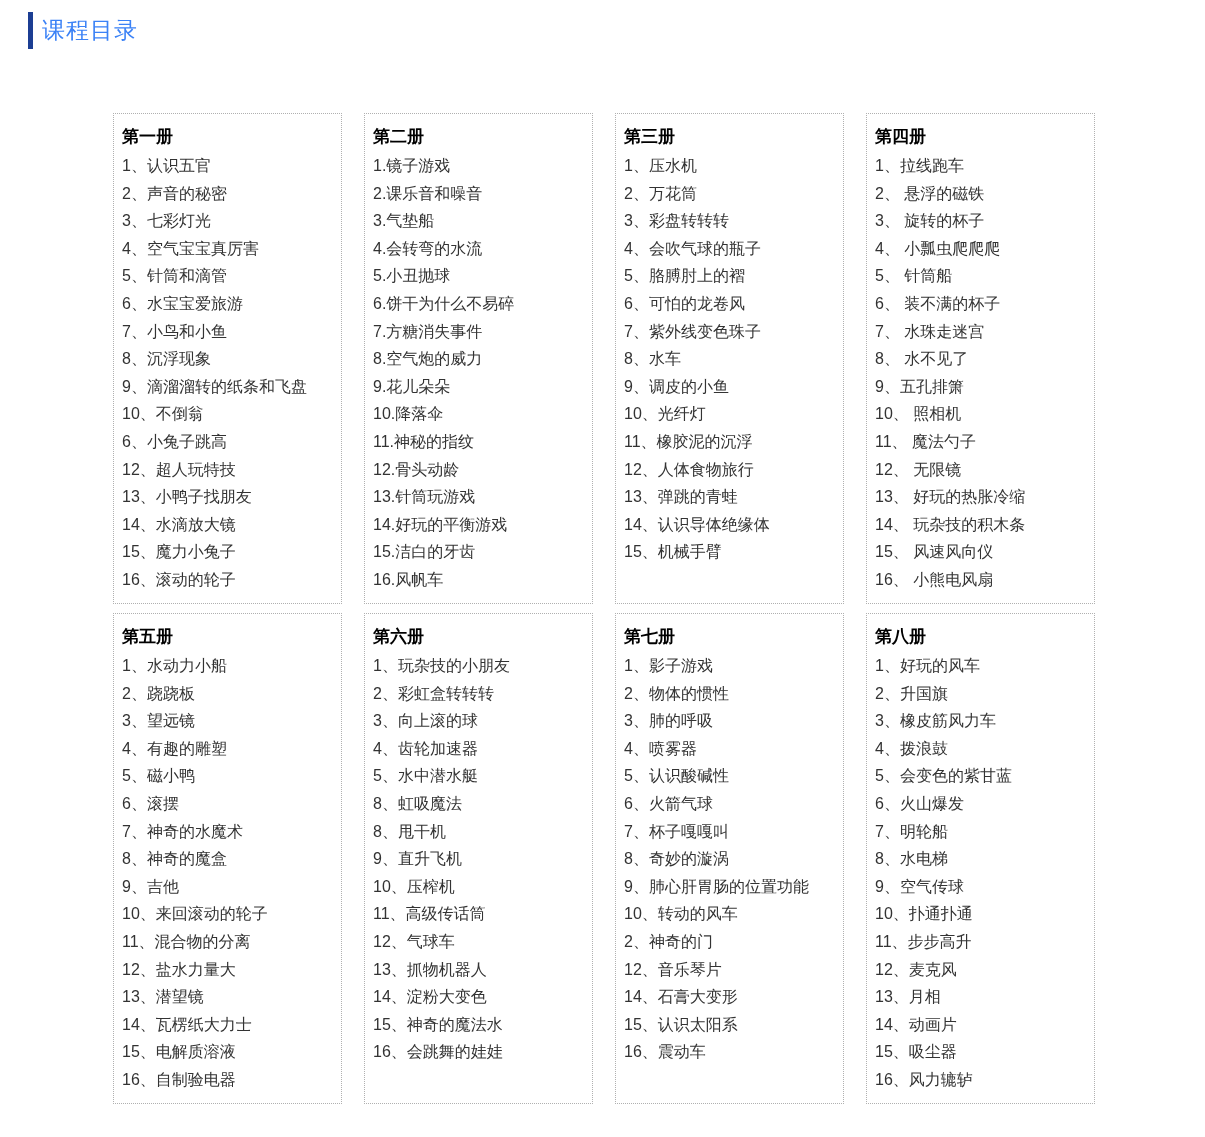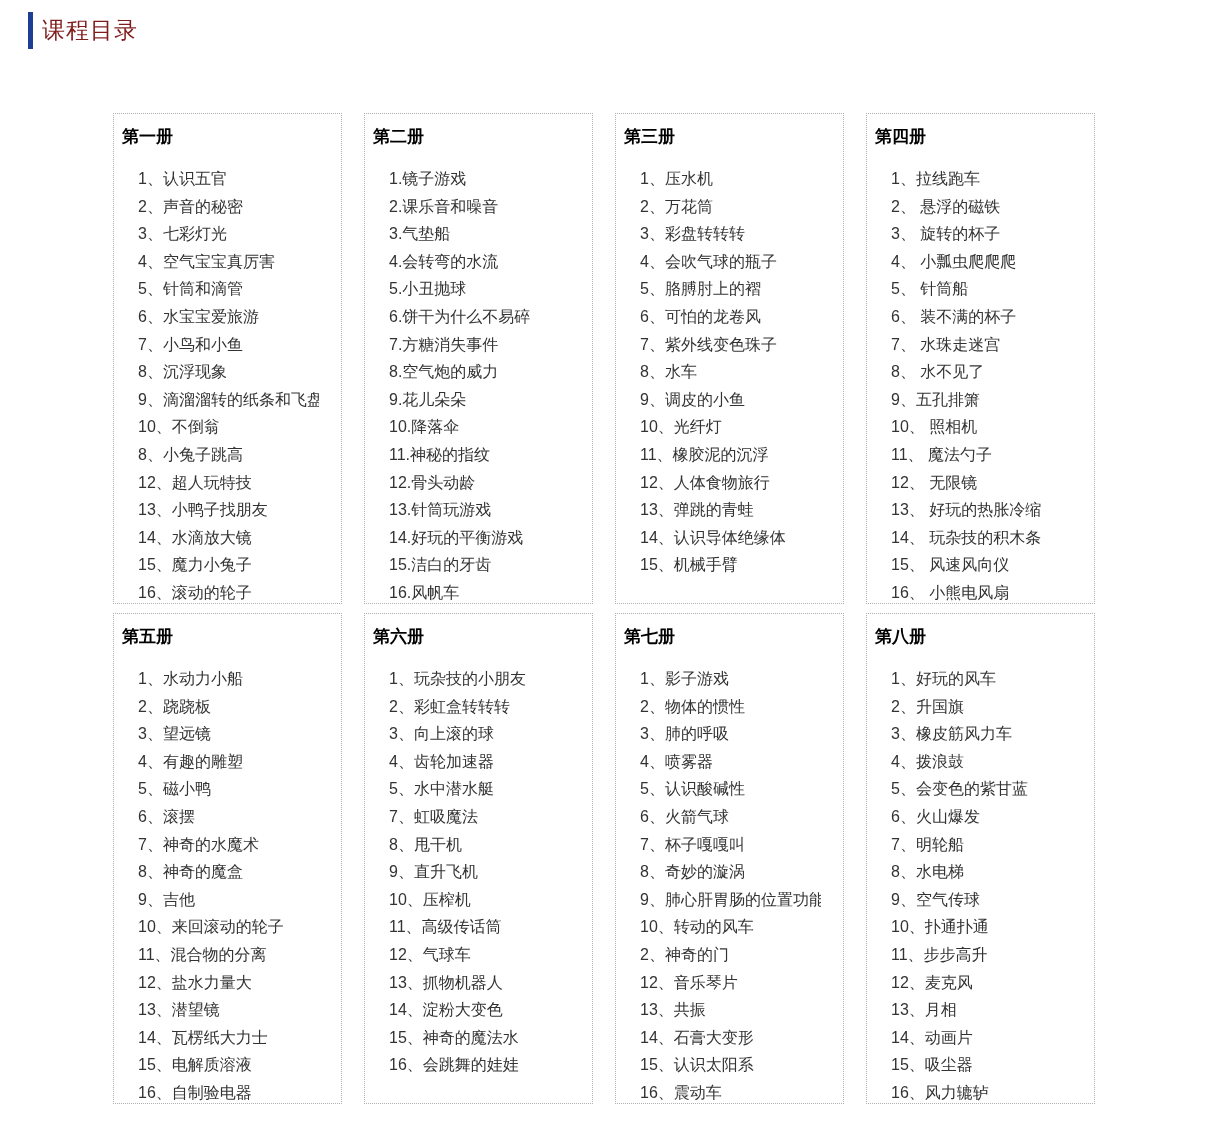--- a/index.html
+++ b/index.html
@@ -25,21 +25,21 @@
   .accent-bar {
     width: 5px;
     height: 37px;
     background: #1c3e93;
     margin-right: 9px;
   }
   .page-title {
     margin: 0;
     font-size: 23px;
     font-weight: normal;
-    color: #7f1d1d;
+    color: #3b82f6;
     letter-spacing: 1px;
     line-height: 37px;
   }
   .boxes-grid {
     position: absolute;
     top: 113px;
     left: 113px;
     width: 982px;
     display: grid;
     grid-template-columns: repeat(4, 1fr);
@@ -55,21 +55,21 @@
   }
   .box-title {
     margin: 2px 0 3px 0;
     font-size: 17px;
     font-weight: bold;
     color: #000000;
     line-height: 24px;
   }
   .course-list {
     list-style: none;
-    margin: 16px;
+    margin: 0;
     padding: 0;
   }
   .course-item {
     font-size: 16px;
     color: #333333;
     line-height: 27.6px;
     white-space: pre;
     overflow: hidden;
   }
 </style>
@@ -88,21 +88,21 @@
           <li class="course-item">1、认识五官</li>
           <li class="course-item">2、声音的秘密</li>
           <li class="course-item">3、七彩灯光</li>
           <li class="course-item">4、空气宝宝真厉害</li>
           <li class="course-item">5、针筒和滴管</li>
           <li class="course-item">6、水宝宝爱旅游</li>
           <li class="course-item">7、小鸟和小鱼</li>
           <li class="course-item">8、沉浮现象</li>
           <li class="course-item">9、滴溜溜转的纸条和飞盘</li>
           <li class="course-item">10、不倒翁</li>
-          <li class="course-item">8、小兔子跳高</li>
+          <li class="course-item">6、小兔子跳高</li>
           <li class="course-item">12、超人玩特技</li>
           <li class="course-item">13、小鸭子找朋友</li>
           <li class="course-item">14、水滴放大镜</li>
           <li class="course-item">15、魔力小兔子</li>
           <li class="course-item">16、滚动的轮子</li>
         </ul>
   </section>
 
   <section class="course-box">
     <h2 class="box-title">第二册</h2>
@@ -192,21 +192,21 @@
   </section>
 
   <section class="course-box">
     <h2 class="box-title">第六册</h2>
     <ul class="course-list">
           <li class="course-item">1、玩杂技的小朋友</li>
           <li class="course-item">2、彩虹盒转转转</li>
           <li class="course-item">3、向上滚的球</li>
           <li class="course-item">4、齿轮加速器</li>
           <li class="course-item">5、水中潜水艇</li>
-          <li class="course-item">7、虹吸魔法</li>
+          <li class="course-item">8、虹吸魔法</li>
           <li class="course-item">8、甩干机</li>
           <li class="course-item">9、直升飞机</li>
           <li class="course-item">10、压榨机</li>
           <li class="course-item">11、高级传话筒</li>
           <li class="course-item">12、气球车</li>
           <li class="course-item">13、抓物机器人</li>
           <li class="course-item">14、淀粉大变色</li>
           <li class="course-item">15、神奇的魔法水</li>
           <li class="course-item">16、会跳舞的娃娃</li>
         </ul>
@@ -220,21 +220,20 @@
           <li class="course-item">3、肺的呼吸</li>
           <li class="course-item">4、喷雾器</li>
           <li class="course-item">5、认识酸碱性</li>
           <li class="course-item">6、火箭气球</li>
           <li class="course-item">7、杯子嘎嘎叫</li>
           <li class="course-item">8、奇妙的漩涡</li>
           <li class="course-item">9、肺心肝胃肠的位置功能</li>
           <li class="course-item">10、转动的风车</li>
           <li class="course-item">2、神奇的门</li>
           <li class="course-item">12、音乐琴片</li>
-          <li class="course-item">13、共振</li>
           <li class="course-item">14、石膏大变形</li>
           <li class="course-item">15、认识太阳系</li>
           <li class="course-item">16、震动车</li>
         </ul>
   </section>
 
   <section class="course-box">
     <h2 class="box-title">第八册</h2>
     <ul class="course-list">
           <li class="course-item">1、好玩的风车</li>

